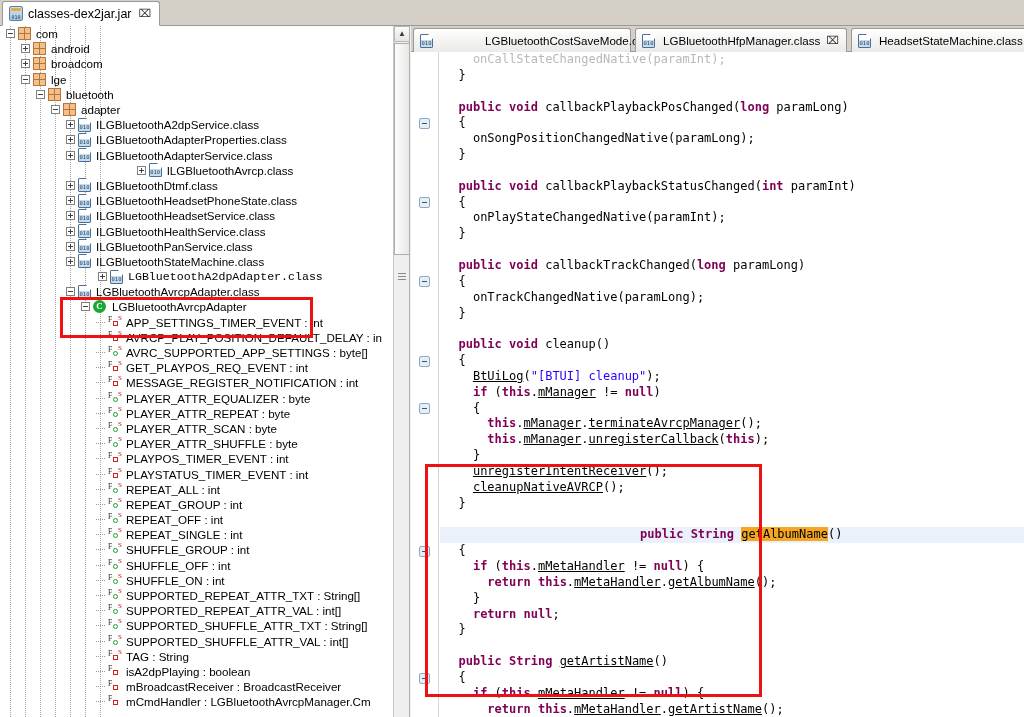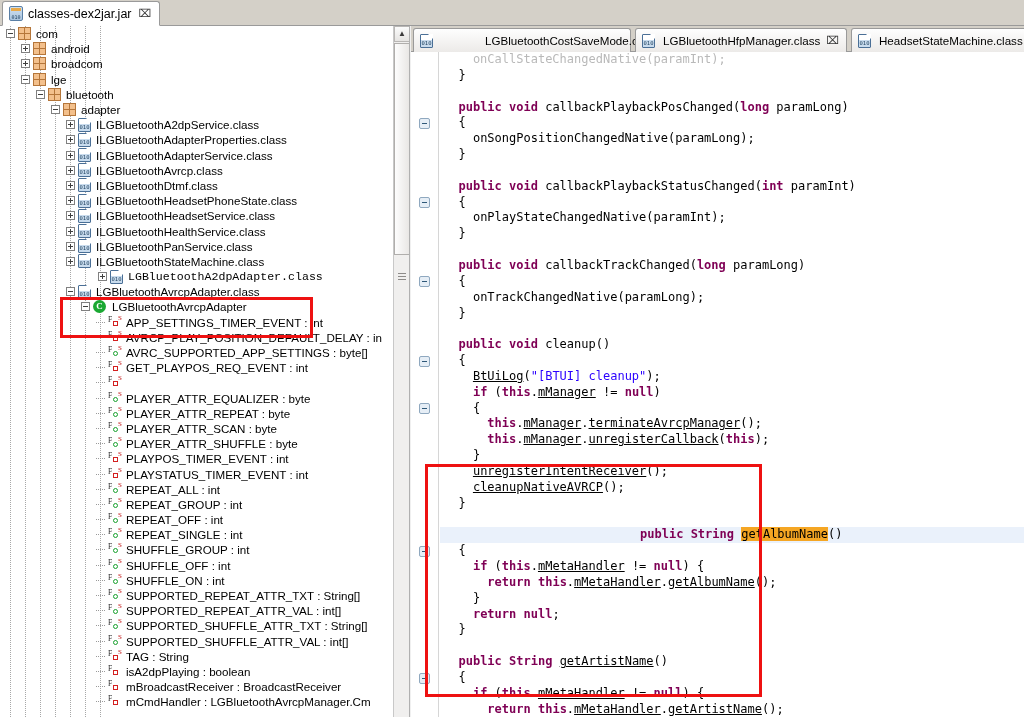--- a/index.html
+++ b/index.html
@@ -350,21 +350,21 @@
         <div class="tnode" style="padding-left: 66px;">
           <span class="toggle plus"></span>
           <span class="ico-classfile"></span>
           <span class="tlabel">ILGBluetoothAdapterProperties.class</span>
         </div>
         <div class="tnode" style="padding-left: 66px;">
           <span class="toggle plus"></span>
           <span class="ico-classfile"></span>
           <span class="tlabel">ILGBluetoothAdapterService.class</span>
         </div>
-        <div class="tnode" style="padding-left: 66px;">
+        <div class="tnode" style="padding-left: 36px; justify-content: center;">
           <span class="toggle plus"></span>
           <span class="ico-classfile"></span>
           <span class="tlabel">ILGBluetoothAvrcp.class</span>
         </div>
         <div class="tnode" style="padding-left: 66px;">
           <span class="toggle plus"></span>
           <span class="ico-classfile"></span>
           <span class="tlabel">ILGBluetoothDtmf.class</span>
         </div>
         <div class="tnode" style="padding-left: 66px;">
@@ -443,20 +443,21 @@
           </span>
           <span class="tlabel">GET_PLAYPOS_REQ_EVENT : int</span>
         </div>
         <div class="tnode" style="padding-left: 96px;">
           <span class="dots"></span>
           <span class="ico-field">
             <span class="f">F</span>
             <span class="dot priv"></span>
             <span class="s">S</span>
           </span>
+          <span class="tlabel">MESSAGE_REGISTER_NOTIFICATION : int</span>
         </div>
         <div class="tnode" style="padding-left: 96px;">
           <span class="dots"></span>
           <span class="ico-field">
             <span class="f">F</span>
             <span class="dot pub"></span>
             <span class="s">S</span>
           </span>
           <span class="tlabel">PLAYER_ATTR_EQUALIZER : byte</span>
         </div>

